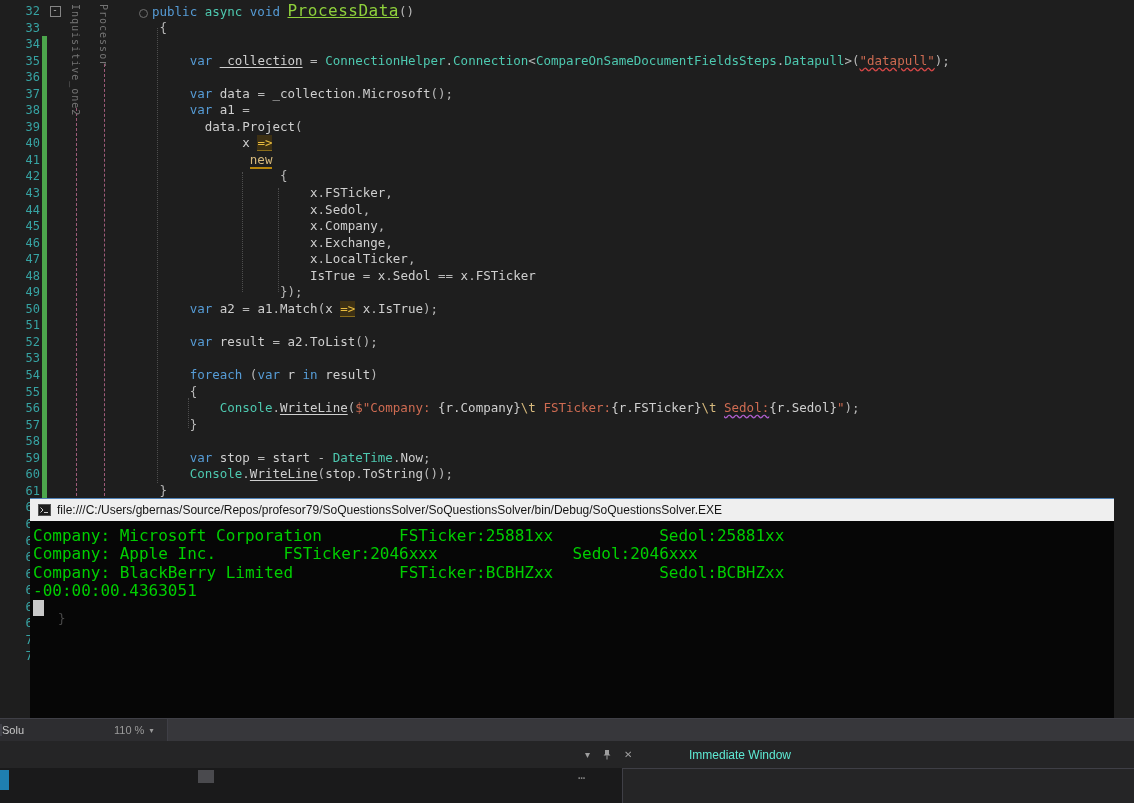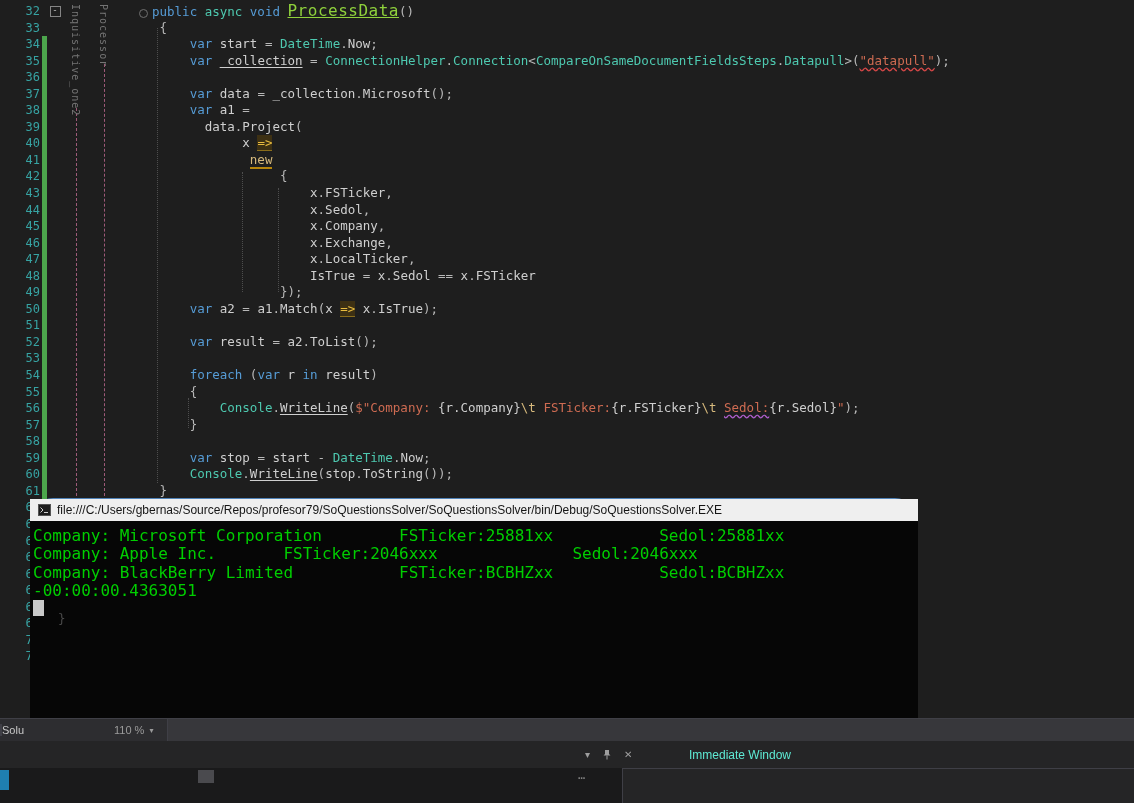--- a/index.html
+++ b/index.html
@@ -33,22 +33,22 @@
   .tk-st{color:#CE6B52}
   .tk-sqr{color:#CE6B52;text-decoration-line:underline;text-decoration-style:wavy;text-decoration-color:#D84747;text-underline-offset:2px}
   .tk-stq{color:#CE6B52;text-decoration-line:underline;text-decoration-style:wavy;text-decoration-color:#B05ECC;text-underline-offset:2px}
   .tk-esc{color:#D7BA7D}
   .tk-in{color:#CFCFCF}
   .tk-hl{color:#E9BC3F;background:#3D3013;border-bottom:1px solid #8A6D1B}
   .tk-nw{color:#D7BA7D;border-bottom:2px solid #B8860B}
   .tk-mn{color:#8FD13C;font-size:16px;line-height:16px;text-decoration:underline;letter-spacing:.5px}
 
   
-  #console-window{position:absolute;left:30px;top:498px;width:888px;height:220px;z-index:5;
-    border-top:1px solid #4F82B8;box-sizing:border-box;border-radius:23px;}
+  #console-window{position:absolute;left:30px;top:498px;width:1084px;height:220px;z-index:5;
+    border-top:1px solid #4F82B8;box-sizing:border-box;}
   #console-title{height:22px;background:#EFEFEF;display:flex;align-items:center;gap:6px;padding-left:8px;
     font:12px "Liberation Sans",sans-serif;color:#151515;box-sizing:border-box;}
   #console-body{height:198px;background:#060606;position:relative;padding:6px 12px 0 3px;box-sizing:border-box;}
   .cline{font-size:16px;line-height:18.3px;color:#00CE00;white-space:pre;}
   #console-cursor{position:absolute;left:3px;top:79px;width:11px;height:16px;background:#C8C8C8;}
   #ghost-brace{position:absolute;left:28px;top:90px;color:#4A4A4A;font-size:12.5px;}
 
   
   #bar-zoom{position:absolute;left:0;top:718px;width:1134px;height:23px;background:#2D2D30;z-index:6;
     border-top:1px solid #3F3F46;display:flex;align-items:center;box-sizing:border-box;
@@ -101,21 +101,20 @@
       <div class="row">
         <div class="ln">33</div>
         <div class="chg"></div>
         <div class="fold"></div>
         <div class="code"> <span class="tk-pu">{</span></div>
       </div>
       <div class="row">
         <div class="ln">34</div>
         <div class="chg on"></div>
         <div class="fold"></div>
-        <div class="code">     <span class="tk-kw">var </span><span class="tk-id">start </span><span class="tk-op">= </span><span class="tk-ty">DateTime</span><span class="tk-pu">.</span><span class="tk-id">Now</span><span class="tk-pu">;</span></div>
       </div>
       <div class="row">
         <div class="ln">35</div>
         <div class="chg on"></div>
         <div class="fold"></div>
         <div class="code">     <span class="tk-kw">var </span><span class="tk-idu">_collection</span><span class="tk-op"> = </span><span class="tk-ty">ConnectionHelper</span><span class="tk-pu">.</span><span class="tk-ty">Connection</span><span class="tk-pu">&lt;</span><span class="tk-ty">CompareOnSameDocumentFieldsSteps</span><span class="tk-pu">.</span><span class="tk-ty">Datapull</span><span class="tk-pu">&gt;(</span><span class="tk-sqr">"datapull"</span><span class="tk-pu">);</span></div>
       </div>
       <div class="row">
         <div class="ln">36</div>
         <div class="chg on"></div>

